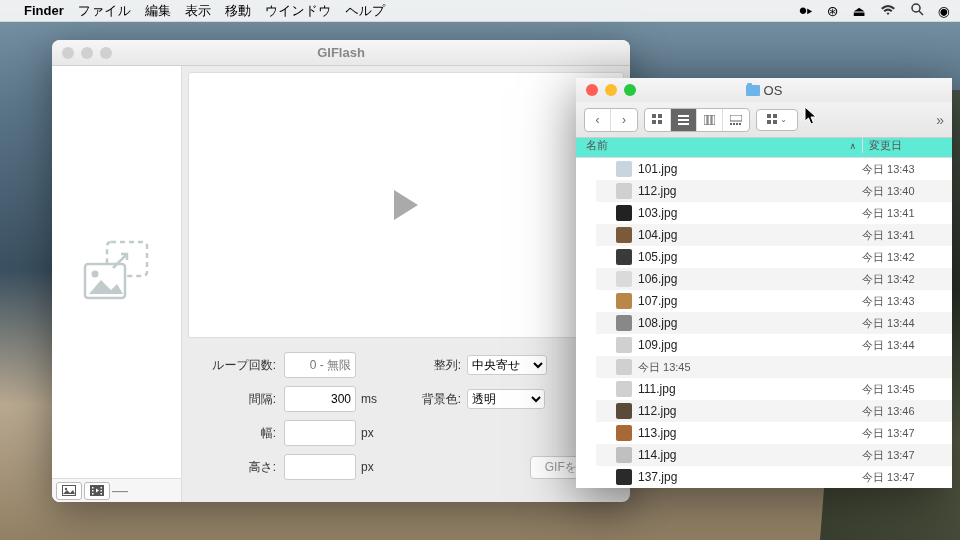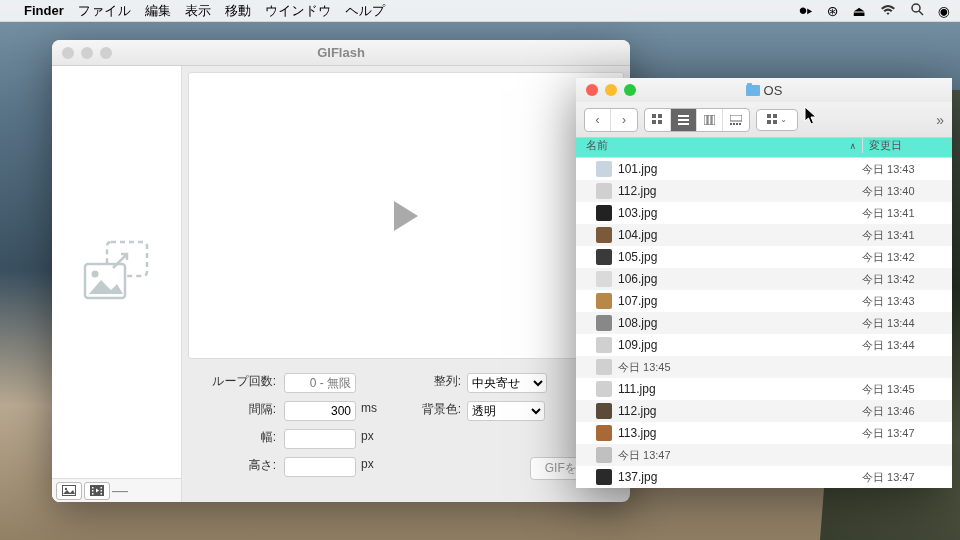--- a/index.html
+++ b/index.html
@@ -25,23 +25,23 @@
 .gif-body{display:flex;height:calc(100% - 26px);}
 .gif-side{width:130px;background:#fff;border-right:1px solid #ddd;display:flex;flex-direction:column;}
 .dropzone{flex:1;display:flex;align-items:center;justify-content:center;}
 .dropzone svg{opacity:0.6;}
 .side-bottom{height:24px;border-top:1px solid #ddd;display:flex;align-items:center;padding:0 4px;gap:2px;background:#f6f6f6;}
 .side-bottom .btn{width:26px;height:18px;border:1px solid #bbb;border-radius:3px;display:flex;align-items:center;justify-content:center;font-size:11px;background:#fff;}
 .gif-main{flex:1;display:flex;flex-direction:column;}
 .preview{flex:1;background:#fff;margin:6px;border:1px solid #ddd;border-radius:3px;display:flex;align-items:center;justify-content:center;}
 .play-icon{width:0;height:0;border-left:24px solid #aaa;border-top:15px solid transparent;border-bottom:15px solid transparent;}
 .controls{padding:8px 14px 14px;font-size:12px;color:#333;}
-.controls .row{display:flex;align-items:flex-start;margin-bottom:8px;}
+.controls .row{display:flex;align-items:center;margin-bottom:8px;}
 .controls .lbl{width:80px;text-align:right;margin-right:8px;}
-.controls input{width:72px;height:20px;border:1px solid #ccc;border-radius:3px;padding:0 4px;text-align:right;font-size:12px;}
+.controls input{width:72px;height:20px;border:1px solid #ccc;border-radius:3px;padding:12px 4px;text-align:right;font-size:12px;}
 .controls .unit{margin-left:5px;width:24px;}
 .controls .lbl2{width:46px;text-align:right;margin-left:30px;margin-right:6px;}
 .controls select{height:20px;font-size:12px;border:1px solid #ccc;border-radius:3px;background:#fff;min-width:80px;}
 .export-btn{margin-left:auto;padding:2px 14px;border:1px solid #ccc;border-radius:4px;background:#fff;color:#999;font-size:12px;}
 
 
 .win-find{position:absolute;left:576px;top:78px;width:376px;height:410px;background:#fff;border-radius:0;box-shadow:0 12px 50px rgba(0,0,0,0.5);overflow:hidden;z-index:50;}
 .find-title{height:24px;background:linear-gradient(#f6f6f6,#eaeaea);display:flex;align-items:center;position:relative;}
 .find-title .wtitle{color:#444;font-size:13px;display:flex;align-items:center;justify-content:center;gap:4px;}
 .folder-icon{width:14px;height:11px;background:#6db4e8;border-radius:1px;display:inline-block;position:relative;}
@@ -50,21 +50,21 @@
 .seg{display:flex;border:1px solid #bbb;border-radius:4px;overflow:hidden;background:#fff;}
 .seg .b{width:26px;height:22px;display:flex;align-items:center;justify-content:center;border-right:1px solid #ddd;color:#666;font-size:12px;}
 .seg .b:last-child{border-right:none;}
 .seg .b.active{background:#666;color:#fff;}
 .seg2{border:1px solid #bbb;border-radius:4px;height:22px;width:42px;background:#fff;display:flex;align-items:center;justify-content:center;color:#666;gap:2px;}
 .chevmore{margin-left:auto;font-size:14px;color:#666;}
 .col-head{height:20px;border-bottom:1px solid #ddd;display:flex;font-size:11px;color:#555;align-items:flex-start;background:#5eead4;}
 .col-head .c1{flex:1;padding-left:10px;display:flex;align-items:center;}
 .col-head .sort{margin-left:auto;margin-right:6px;font-size:9px;}
 .col-head .c2{width:90px;padding-left:6px;border-left:1px solid #ddd;}
-.file-list{overflow:auto;height:calc(100% - 80px);}
+.file-list{overflow:auto;height:calc(100% - 80px);margin-left:20px;}
 .file-row{height:22px;display:flex;align-items:center;font-size:12px;}
 .file-row:nth-child(odd){background:#fff;}
 .file-row:nth-child(even){background:#f4f4f4;}
 .file-row .ic{width:16px;height:16px;margin:0 6px 0 20px;background:#888;border-radius:2px;flex-shrink:0;}
 .file-row .nm{flex:1;color:#222;}
 .file-row .dt{width:90px;color:#555;font-size:11px;}
 .cursor{position:absolute;left:804px;top:106px;z-index:200;pointer-events:none;}
 </style>
 </head>
 <body>
@@ -305,20 +305,21 @@
         <div class="nm">112.jpg</div>
         <div class="dt">今日 13:46</div>
       </div>
       <div class="file-row">
         <div class="ic" style="background:#a86838"></div>
         <div class="nm">113.jpg</div>
         <div class="dt">今日 13:47</div>
       </div>
       <div class="file-row">
         <div class="ic" style="background:#c0c0c0"></div>
+        <div class="nm">114.jpg</div>
         <div class="dt">今日 13:47</div>
       </div>
       <div class="file-row">
         <div class="ic" style="background:#2a2a2a"></div>
         <div class="nm">137.jpg</div>
         <div class="dt">今日 13:47</div>
       </div>
     </div>
 </div>
 

